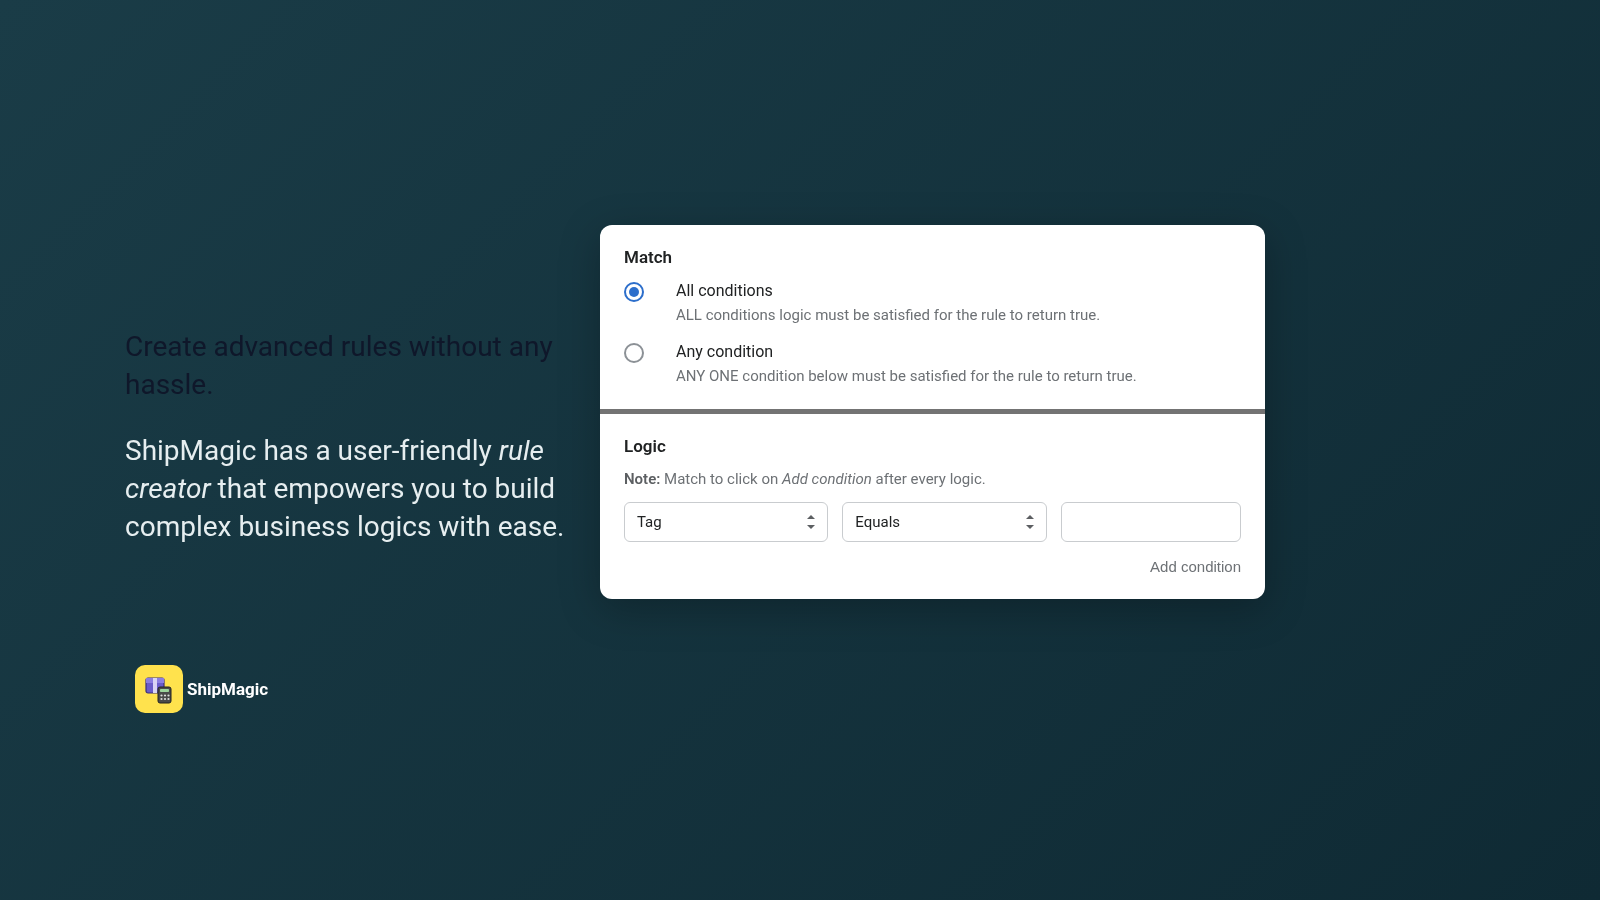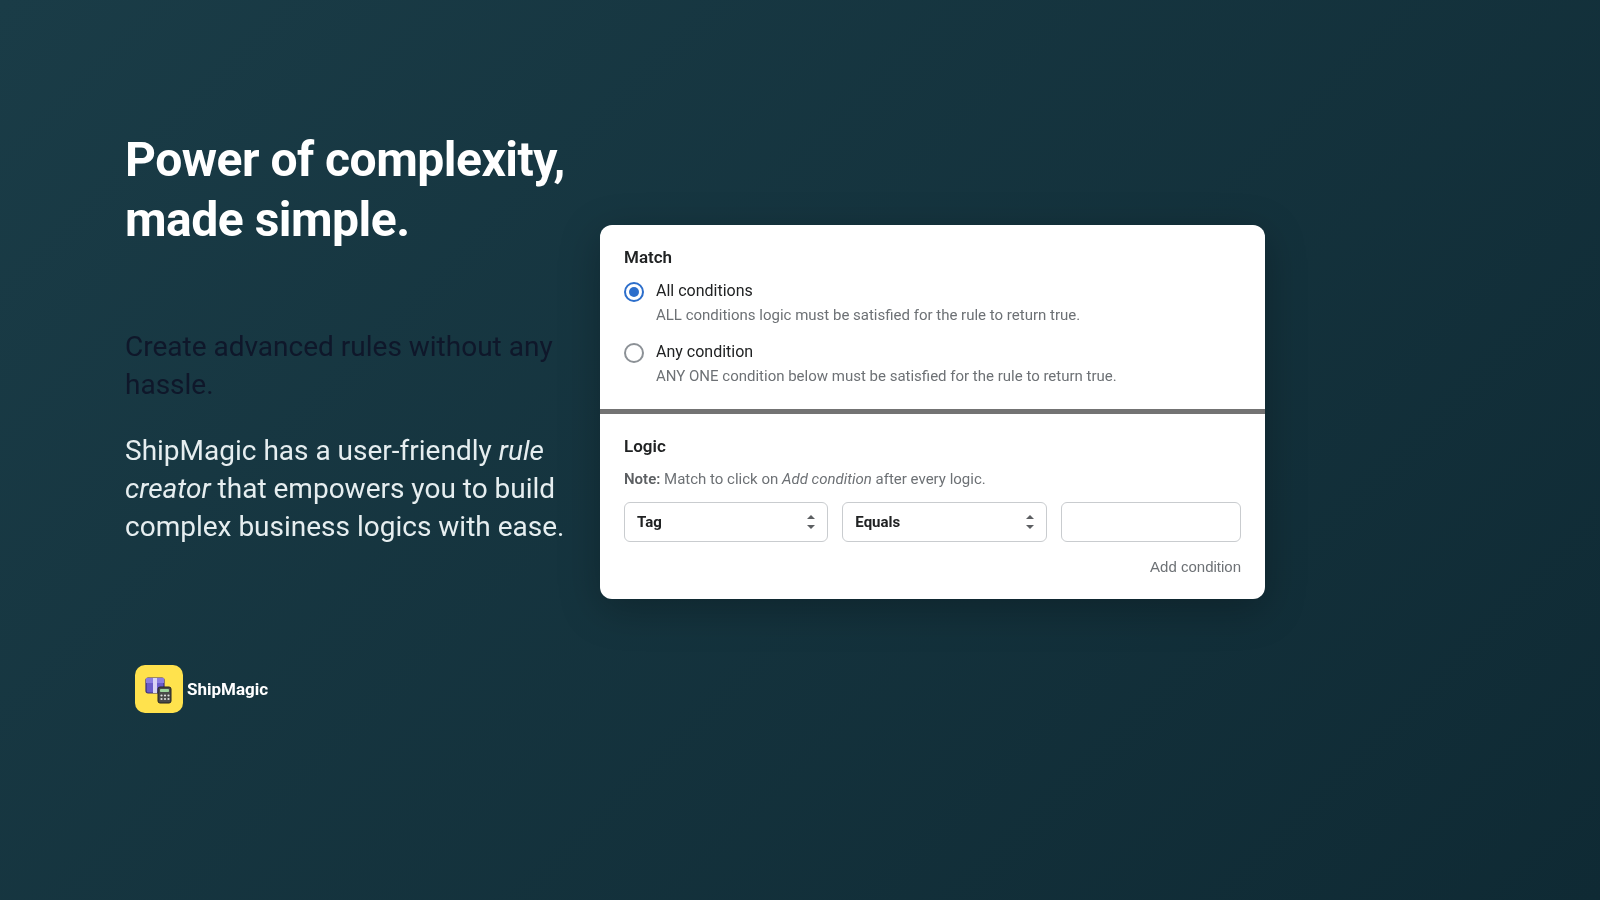--- a/index.html
+++ b/index.html
@@ -89,21 +89,21 @@
   .section + .section { border-top: 5px solid #737373; }
 
   .section-title {
     font-size: 17px;
     font-weight: 600;
     color: #202223;
     margin-bottom: 14px;
   }
 
   .radio-group { display: flex; flex-direction: column; gap: 18px; }
-  .radio-item { display: flex; gap: 12px; align-items: flex-start; cursor: pointer; }
+  .radio-item { display: flex; gap: 32px; align-items: flex-start; cursor: pointer; }
   .radio-dot {
     width: 20px; height: 20px; border-radius: 50%;
     border: 2px solid #8c9196;
     margin-top: 1px;
     flex: 0 0 auto;
     display: flex; align-items: center; justify-content: center;
   }
   .radio-dot.sel {
     border-color: #2c6ecb;
   }
@@ -123,45 +123,40 @@
     border: 1px solid #c9cccf;
     border-radius: 6px;
     background: #fff;
     font-size: 15px;
     color: #202223;
     display: flex; align-items: center;
     padding: 0 36px 0 12px;
     position: relative;
     flex: 1 1 0;
     min-width: 0;
-    font-weight: bold;
   }
   .input { padding: 0 12px; }
   .select .caret {
     position: absolute; right: 10px; top: 50%; transform: translateY(-50%);
     width: 12px; height: 16px;
     color: #5c5f62;
   }
   .section-footer {
     display: flex; justify-content: flex-end; padding-top: 16px;
   }
   .add-link {
     font-size: 15px; color: #6d7175; cursor: pointer;
     background: none; border: none; padding: 0;
   }
 </style>
 </head>
 <body>
 
 <div class="stage">
 
-  <h1 class="headline">
-    <span>Power of complexity,</span><br>
-    <span>made simple.</span>
-  </h1>
 
   <p class="sub1">Create advanced rules without any hassle.</p>
 
   <p class="sub2">
     <span>ShipMagic has a user-friendly </span><em>rule creator</em><span> that empowers you to build complex business logics with ease.</span>
   </p>
 
   <div class="brand">
     <div class="brand-logo">
       <svg width="32" height="32" viewBox="0 0 32 32">

